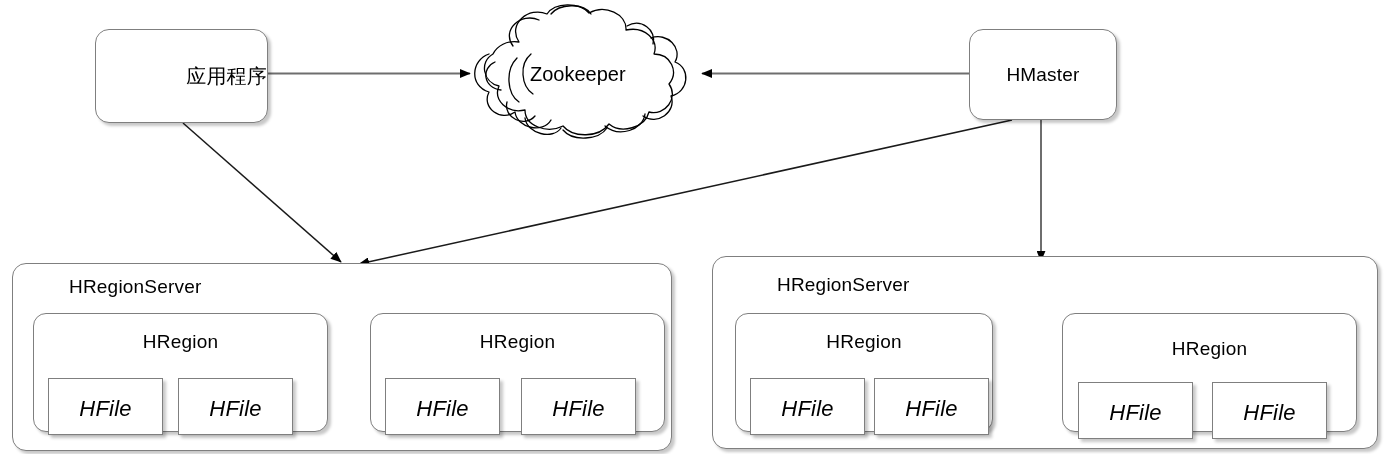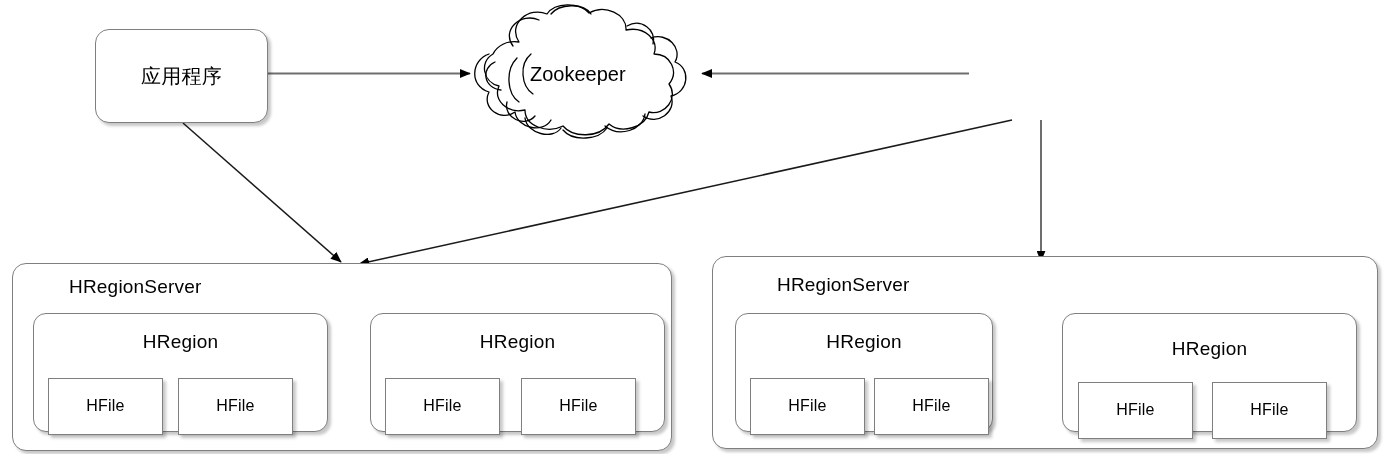--- a/index.html
+++ b/index.html
@@ -39,21 +39,21 @@
     color: #000000;
     font-size: 19px;
     line-height: 1;
     letter-spacing: 0.2px;
   }
   .label-center {
     left: 0; right: 0;
     text-align: center;
   }
   .label-cn { font-size: 20px; }
-  .label-sm { font-size: 16px; }
+  .label-sm { font-size: 22px; font-style: italic; }
 
   .cloud-label {
     position: absolute;
     z-index: 4;
     color: #000000;
     font-size: 20px;
     white-space: nowrap;
   }
   #cloud-svg {
     position: absolute;
@@ -77,21 +77,21 @@
     <line x1="969" y1="73.5" x2="702" y2="73.5" stroke="#6e6e6e" stroke-width="2" marker-end="url(#ah)"></line>
 
     <line x1="183" y1="123" x2="341" y2="262" stroke="#1a1a1a" stroke-width="1.5" marker-end="url(#ah)"></line>
 
     <line x1="1012" y1="120" x2="359" y2="264" stroke="#1a1a1a" stroke-width="1.5" marker-end="url(#ah)"></line>
 
     <line x1="1041" y1="120" x2="1041" y2="261" stroke="#6e6e6e" stroke-width="2" marker-end="url(#ah)"></line>
   </svg>
 
   <div class="node rounded-lg" style="left:95px; top:29px; width:173px; height:94px;">
-    <div class="label label-center label-cn" style="top:36px;">应用程序</div>
+    <div class="label label-center label-cn" style="top:36px;text-align:right;">应用程序</div>
   </div>
 
   <svg id="cloud-svg" style="left:455px; top:2px; width:248px; height:145px;" viewBox="0 0 248 145" xmlns="http://www.w3.org/2000/svg">
     <g fill="#ffffff" stroke="#000000" stroke-width="1.3" stroke-linecap="round" stroke-linejoin="round">
       <path d="M64,40 C52,22 74,4 92,12 C100,0 124,0 134,11
                C150,2 172,12 171,28 C190,24 204,38 199,52
                C216,52 224,70 214,82 C224,96 210,114 194,110
                C190,126 166,132 154,122 C144,136 118,136 108,124
                C92,132 70,124 70,108 C52,112 38,98 44,84
                C28,80 24,60 38,52 C42,44 52,38 64,40 Z"></path>
@@ -105,20 +105,23 @@
       <path d="M96,12 C104,2 128,0 136,12" fill="none"></path>
       <path d="M108,128 C118,140 144,138 152,126" fill="none"></path>
       <path d="M70,116 C72,132 98,138 106,126" fill="none"></path>
       <path d="M150,124 C164,136 188,128 190,112" fill="none"></path>
       <path d="M76,52 C64,62 66,84 78,92" fill="none"></path>
       <path d="M62,56 C50,68 52,92 64,100" fill="none"></path>
     </g>
   </svg>
   <div class="cloud-label" style="left:524px; top:63px;margin-left:6px;">Zookeeper</div>
 
+  <div class="node rounded-lg" style="left:969px; top:29px; width:148px; height:91px;">
+    <div class="label label-center" style="top:35px;">HMaster</div>
+  </div>
 
   <div class="node rounded-lg" style="left:12px; top:263px; width:660px; height:188px;">
     <div class="label" style="left:56px; top:13px;">HRegionServer</div>
   </div>
 
   <div class="node rounded-md" style="left:33px; top:313px; width:295px; height:119px;">
     <div class="label label-center" style="top:18px;">HRegion</div>
   </div>
   <div class="node sharp" style="left:48px; top:378px; width:115px; height:57px;">
     <div class="label label-center label-sm" style="top:19px;">HFile</div>

